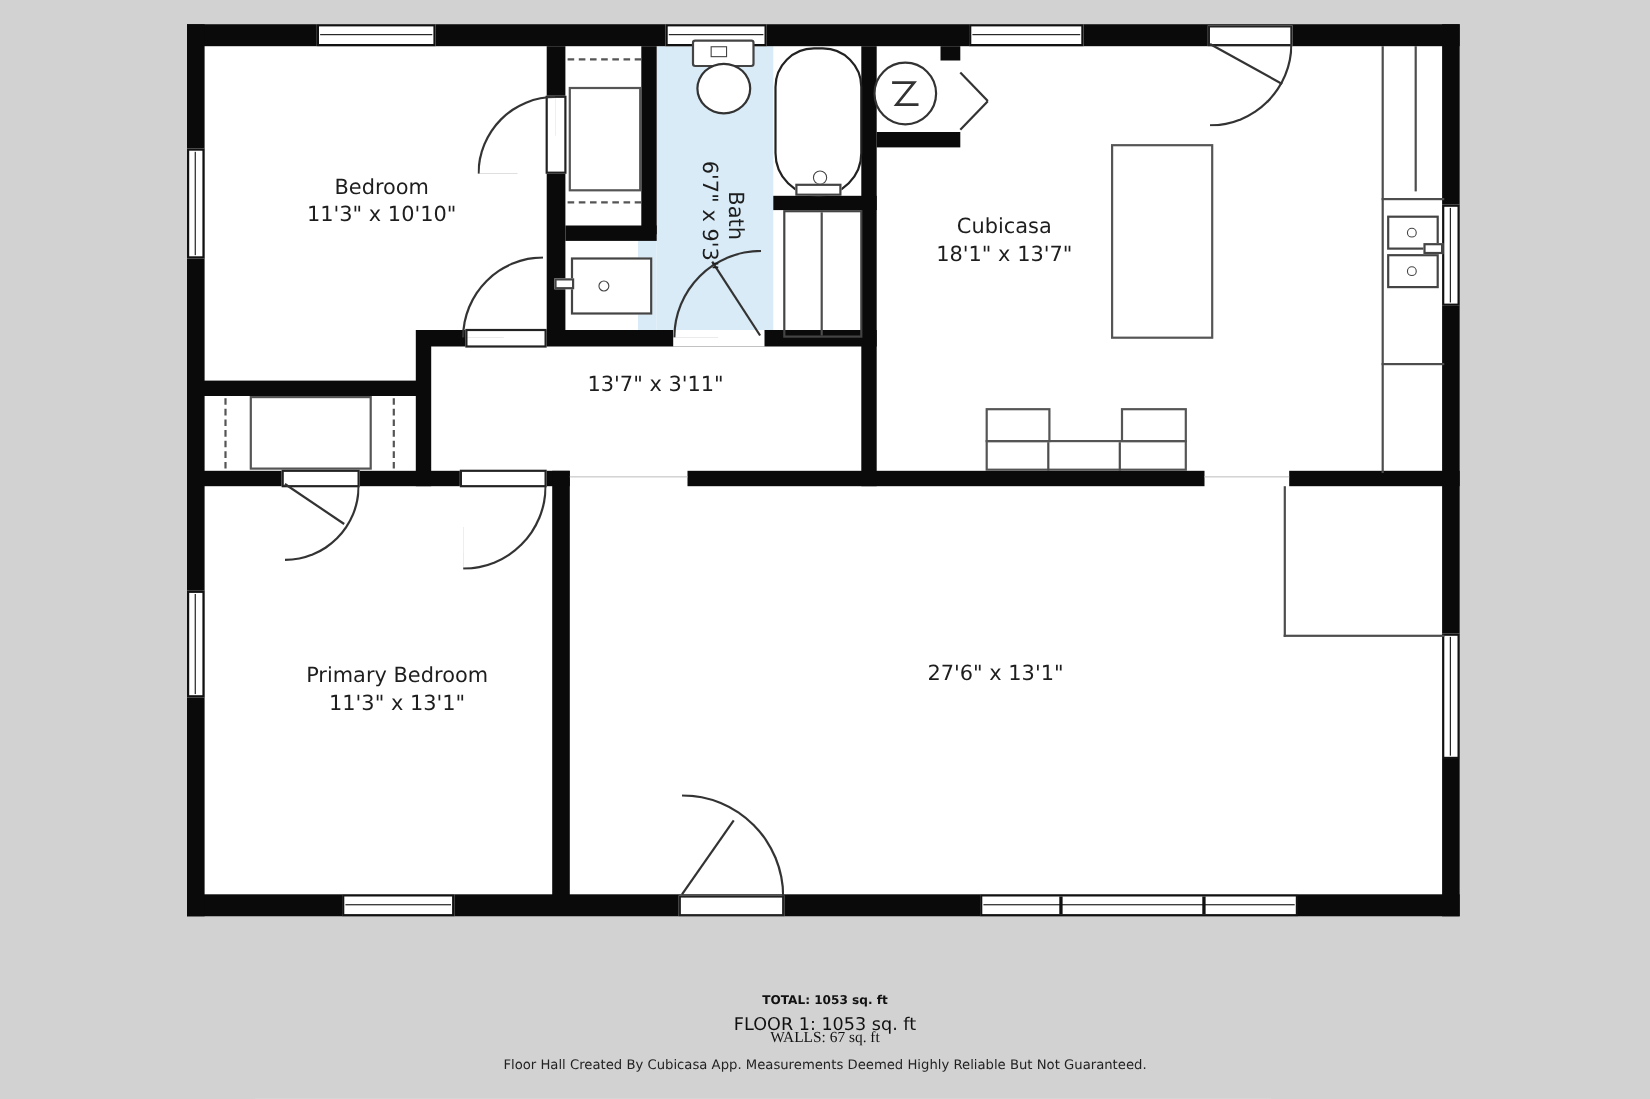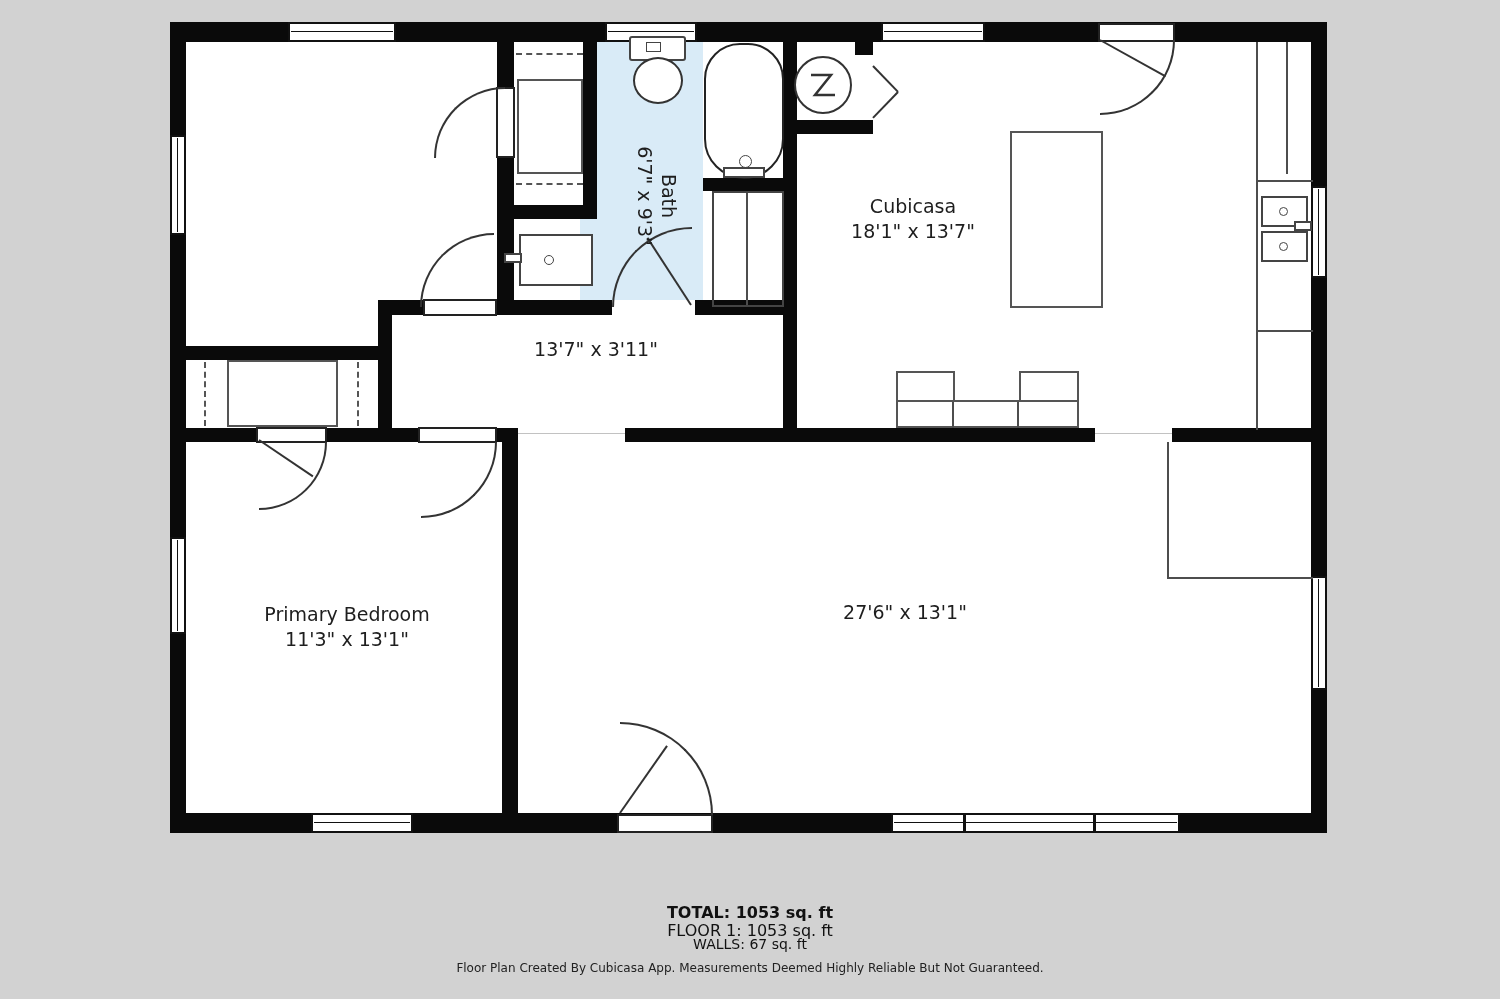--- a/index.html
+++ b/index.html
@@ -22,23 +22,23 @@
   .line{position:absolute;background:#4d4d4d;}
   .thinline{position:absolute;background:#c2c2c2;}
   .fx{position:absolute;background:#fff;border:2px solid #444;box-sizing:border-box;}
   .circle{border-radius:50%;}
   .dashv{position:absolute;width:0;border-left:2px dashed #555;}
   .dashh{position:absolute;height:0;border-top:2px dashed #555;}
   .room-label{position:absolute;text-align:center;color:#1e1e1e;font-size:19px;line-height:25px;white-space:nowrap;}
   .bath-label{position:absolute;text-align:center;color:#1e1e1e;font-size:19px;line-height:24px;white-space:nowrap;
               transform:translate(-50%,-50%) rotate(90deg);}
   .sum{position:absolute;left:0;width:1500px;text-align:center;color:#111;}
-  .sum-total{top:903px;font-size:16px;font-weight:bold;}
+  .sum-total{top:903px;font-size:11px;font-weight:bold;}
   .sum-floor{top:921px;font-size:16px;}
-  .sum-walls{top:936px;font-size:14px;}
+  .sum-walls{top:936px;font-size:14px;font-family:Liberation Serif, serif;}
   .disclaimer{top:961px;font-size:12px;color:#222;}
 </style>
 </head>
 <body>
 
 <div class="canvas">
 
   <div class="plan-bg" style="left:170px;top:22px;width:1157px;height:811px"></div>
 
   <div class="bath-fill" style="left:597px;top:42px;width:106px;height:258px"></div>
@@ -168,37 +168,41 @@
 
   <div class="fx" style="left:896px;top:400px;width:183px;height:28px;border-color:#555;background:transparent"></div>
   <div class="line" style="left:952px;top:402px;width:2px;height:26px"></div>
   <div class="line" style="left:1017px;top:402px;width:2px;height:26px"></div>
   <div class="fx" style="left:896px;top:371px;width:59px;height:31px;border-color:#555;background:transparent"></div>
   <div class="fx" style="left:1019px;top:371px;width:60px;height:31px;border-color:#555;background:transparent"></div>
 
   <div class="line" style="left:1167px;top:442px;width:2px;height:137px"></div>
   <div class="line" style="left:1167px;top:577px;width:146px;height:2px"></div>
 
+  <div class="room-label" style="left:197px;top:158px;width:300px">
+    <div>Bedroom</div>
+    <div>11'3" x 10'10"</div>
+  </div>
   <div class="bath-label" style="left:657px;top:196px">
     <div>Bath</div>
     <div>6'7" x 9'3"</div>
   </div>
   <div class="room-label" style="left:763px;top:194px;width:300px">
     <div>Cubicasa</div>
     <div>18'1" x 13'7"</div>
   </div>
   <div class="room-label" style="left:446px;top:337px;width:300px">
     <div>13'7" x 3'11"</div>
   </div>
-  <div class="room-label" style="left:197px;top:602px;width:300px">
+  <div class="room-label" style="left:211px;top:602px;width:300px">
     <div>Primary Bedroom</div>
     <div>11'3" x 13'1"</div>
   </div>
   <div class="room-label" style="left:755px;top:600px;width:300px">
     <div>27'6" x 13'1"</div>
   </div>
 
   <div class="sum sum-total">TOTAL: 1053 sq. ft</div>
   <div class="sum sum-floor">FLOOR 1: 1053 sq. ft</div>
   <div class="sum sum-walls">WALLS: 67 sq. ft</div>
-  <div class="sum disclaimer">Floor Plan Created By Cubicasa App. Measurements Deemed Highly Reliable But Not Guaranteed.</div>
+  <div class="sum disclaimer">Floor Hall Created By Cubicasa App. Measurements Deemed Highly Reliable But Not Guaranteed.</div>
 
 </div>
 
 </body></html>

